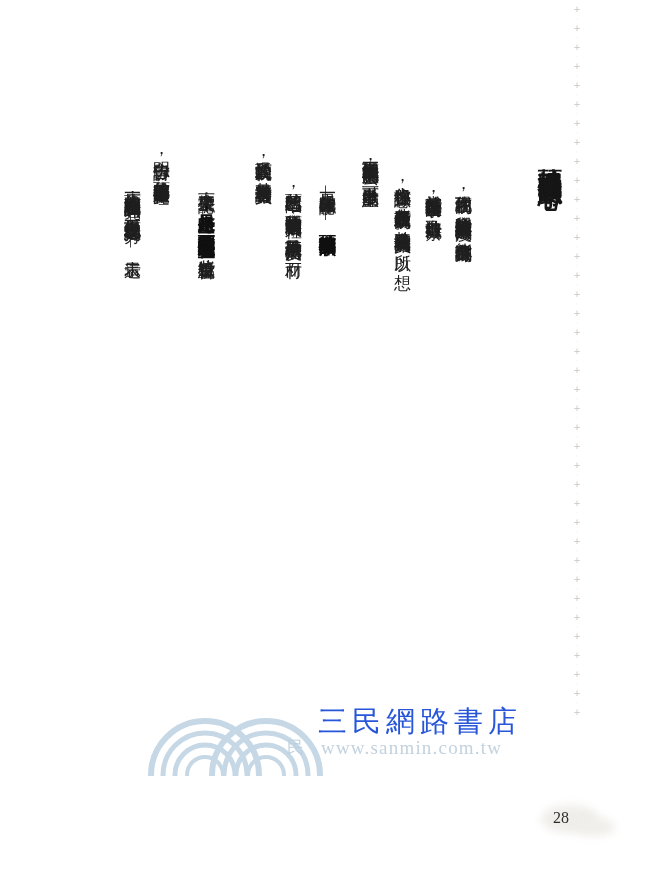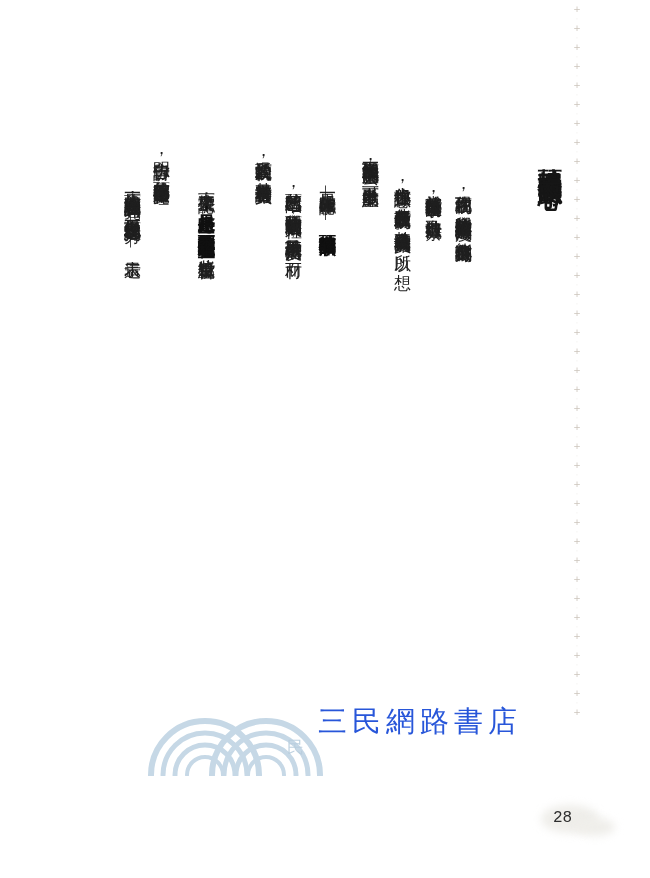--- a/index.html
+++ b/index.html
@@ -54,21 +54,21 @@
   .wm-url{
     left:321px;top:737px;font-size:19px;letter-spacing:1.2px;color:#c2d2de;
     font-family:"Liberation Serif","DejaVu Serif",serif;
   }
   
   .cloud{position:absolute;background:#efeeea;filter:blur(4px);border-radius:50%;}
   .cloud.a{left:541px;top:805px;width:58px;height:28px;}
   .cloud.b{left:575px;top:818px;width:40px;height:18px;}
   .page-number{
     position:absolute;left:553px;top:809px;font-size:16px;color:#2e2e2e;
-    font-family:Liberation Mono, monospace;
+    font-family:Liberation Serif, serif;
   }
 </style>
 </head>
 <body>
 
 <div class="page">
 
   <div class="cross-line" style="color: rgb(204, 197, 188);">
       <span class="plus">+</span>
       <span class="dot">·</span>
@@ -167,18 +167,19 @@
       <path d="M 29 77 A 30 30 0 0 1 89 77" stroke-width="5"></path>
       <path d="M 41 77 A 18 18 0 0 1 77 77" stroke-width="4"></path>
       <path d="M 66 77 A 54 54 0 0 1 174 77" stroke-width="6"></path>
       <path d="M 78 77 A 42 42 0 0 1 162 77" stroke-width="5"></path>
       <path d="M 90 77 A 30 30 0 0 1 150 77" stroke-width="5"></path>
       <path d="M 102 77 A 18 18 0 0 1 138 77" stroke-width="4"></path>
     </g>
   </svg>
   <div class="wm wm-min">民</div>
   <div class="wm wm-store">三民網路書店</div>
+  <div class="wm wm-url">www.sanmin.com.tw</div>
 
   <div class="cloud a"></div>
   <div class="cloud b"></div>
   <div class="page-number">28</div>
 
 </div>
 
 </body></html>

